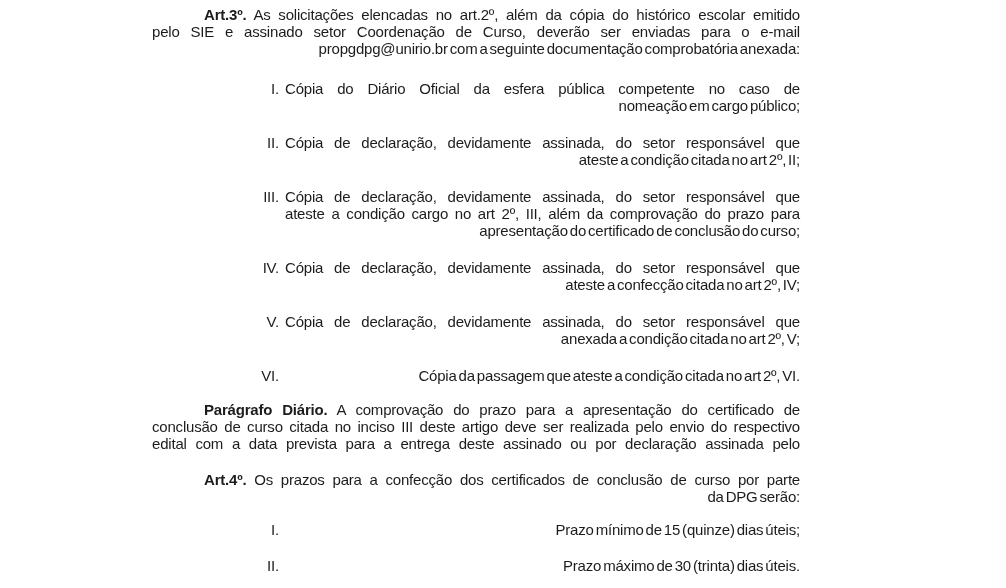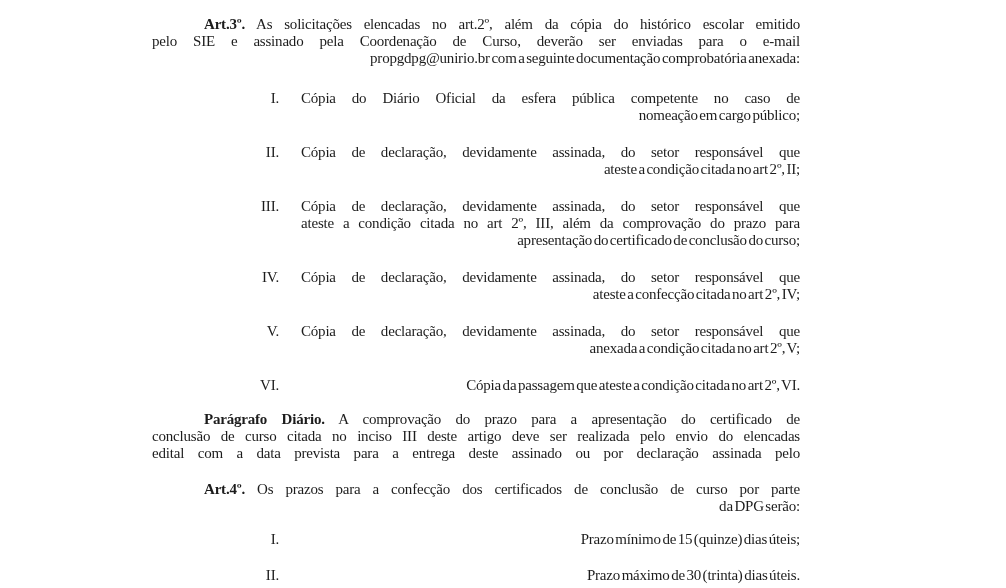--- a/index.html
+++ b/index.html
@@ -10,28 +10,27 @@
     width: 1006px;
     height: 588px;
     background: #ffffff;
     overflow: hidden;
     position: relative;
     font-family: "Liberation Sans", "DejaVu Sans", sans-serif;
   }
   .doc {
     position: absolute;
     left: 152px;
-    top: 16px;
+    top: 6px;
     width: 648px;
     font-size: 15px;
     line-height: 17px;
     color: #1c1c1c;
     letter-spacing: -0.2px;
     word-spacing: -2px;
-    font-family: Liberation Serif, serif;
   }
   .block { }
   .line {
     height: 17px;
     text-align: right;
     white-space: normal;
   }
   .line.just {
     text-align: justify;
     text-align-last: justify;
@@ -46,40 +45,40 @@
     display: flex;
     align-items: flex-start;
   }
   .li-marker {
     flex: none;
     width: 127px;
     text-align: right;
   }
   .li-text {
     flex: 1;
-    margin-left: 22px;
+    margin-left: 6px;
   }
   
   .blk-art3-paragraph { margin-bottom: 23px; }
   .blk-art3-list { margin-bottom: 17px; }
   .blk-art3-list .list-item { margin-bottom: 20px; }
   .blk-art3-list .list-item:last-child { margin-bottom: 0; }
   .blk-paragrafo-unico { margin-bottom: 19px; }
   .blk-art4-paragraph { margin-bottom: 16px; }
   .blk-art4-list .list-item { margin-bottom: 19px; }
   .blk-art4-list .list-item:last-child { margin-bottom: 0; }
   .blk-art4-list .li-text { margin-left: 10px; }
 </style>
 </head>
 <body style="background: rgb(255, 255, 255);">
 
 <div class="doc" style="color: rgb(28, 28, 28);">
     <div class="block blk-art3-paragraph">
       <div class="line just first"><span class="lead">Art.3º.</span> As solicitações elencadas no art.2º, além da cópia do histórico escolar emitido</div>
-      <div class="line just">pelo SIE e assinado pela Coordenação de Curso, deverão ser enviadas para o e-mail</div>
+      <div class="line just">pelo SIE e assinado setor Coordenação de Curso, deverão ser enviadas para o e-mail</div>
       <div class="line">propgdpg@unirio.br com a seguinte documentação comprobatória anexada:</div>
     </div>
     <div class="block blk-art3-list">
       <div class="list-item">
         <div class="li-marker">I.</div>
         <div class="li-text">
           <div class="line just">Cópia do Diário Oficial da esfera pública competente no caso de</div>
           <div class="line">nomeação em cargo público;</div>
         </div>
       </div>
@@ -87,21 +86,21 @@
         <div class="li-marker">II.</div>
         <div class="li-text">
           <div class="line just">Cópia de declaração, devidamente assinada, do setor responsável que</div>
           <div class="line">ateste a condição citada no art 2º, II;</div>
         </div>
       </div>
       <div class="list-item">
         <div class="li-marker">III.</div>
         <div class="li-text">
           <div class="line just">Cópia de declaração, devidamente assinada, do setor responsável que</div>
-          <div class="line just">ateste a condição citada no art 2º, III, além da comprovação do prazo para</div>
+          <div class="line just">ateste a condição cargo no art 2º, III, além da comprovação do prazo para</div>
           <div class="line">apresentação do certificado de conclusão do curso;</div>
         </div>
       </div>
       <div class="list-item">
         <div class="li-marker">IV.</div>
         <div class="li-text">
           <div class="line just">Cópia de declaração, devidamente assinada, do setor responsável que</div>
           <div class="line">ateste a confecção citada no art 2º, IV;</div>
         </div>
       </div>
@@ -114,21 +113,21 @@
       </div>
       <div class="list-item">
         <div class="li-marker">VI.</div>
         <div class="li-text">
           <div class="line">Cópia da passagem que ateste a condição citada no art 2º, VI.</div>
         </div>
       </div>
     </div>
     <div class="block blk-paragrafo-unico">
       <div class="line just first"><span class="lead">Parágrafo Diário.</span> A comprovação do prazo para a apresentação do certificado de</div>
-      <div class="line just">conclusão de curso citada no inciso III deste artigo deve ser realizada pelo envio do elencadas</div>
+      <div class="line just">conclusão de curso citada no inciso III deste artigo deve ser realizada pelo envio do respectivo</div>
       <div class="line just">edital com a data prevista para a entrega deste assinado ou por declaração assinada pelo</div>
     </div>
     <div class="block blk-art4-paragraph">
       <div class="line just first"><span class="lead">Art.4º.</span> Os prazos para a confecção dos certificados de conclusão de curso por parte</div>
       <div class="line">da DPG serão:</div>
     </div>
     <div class="block blk-art4-list">
       <div class="list-item">
         <div class="li-marker">I.</div>
         <div class="li-text">

